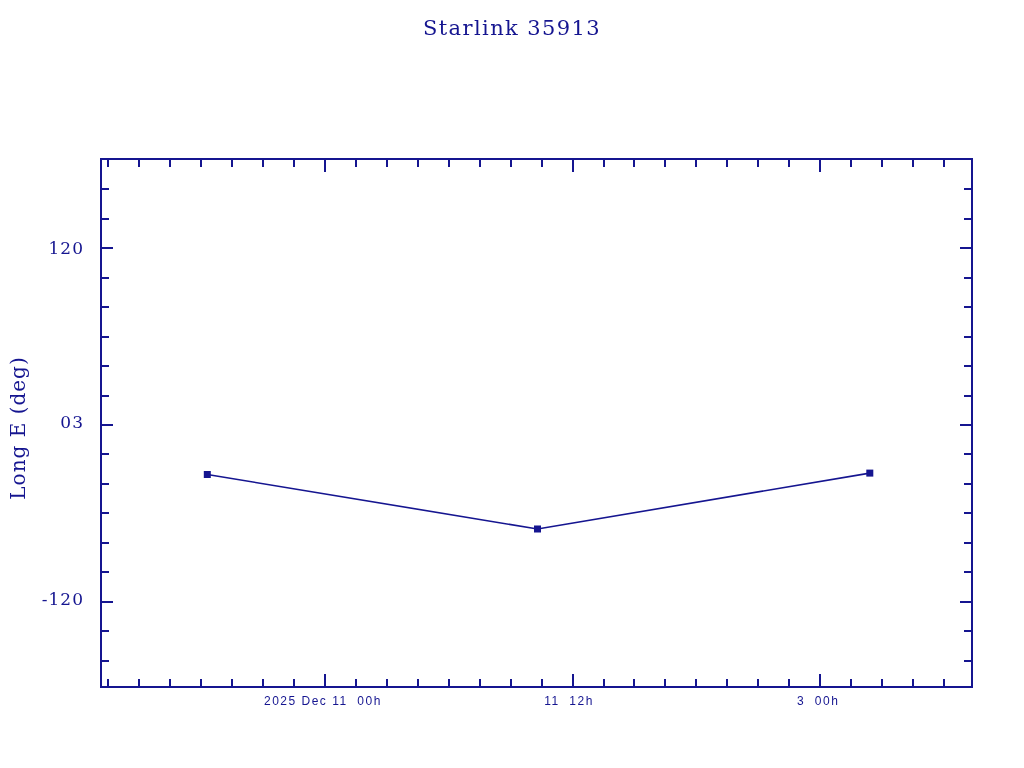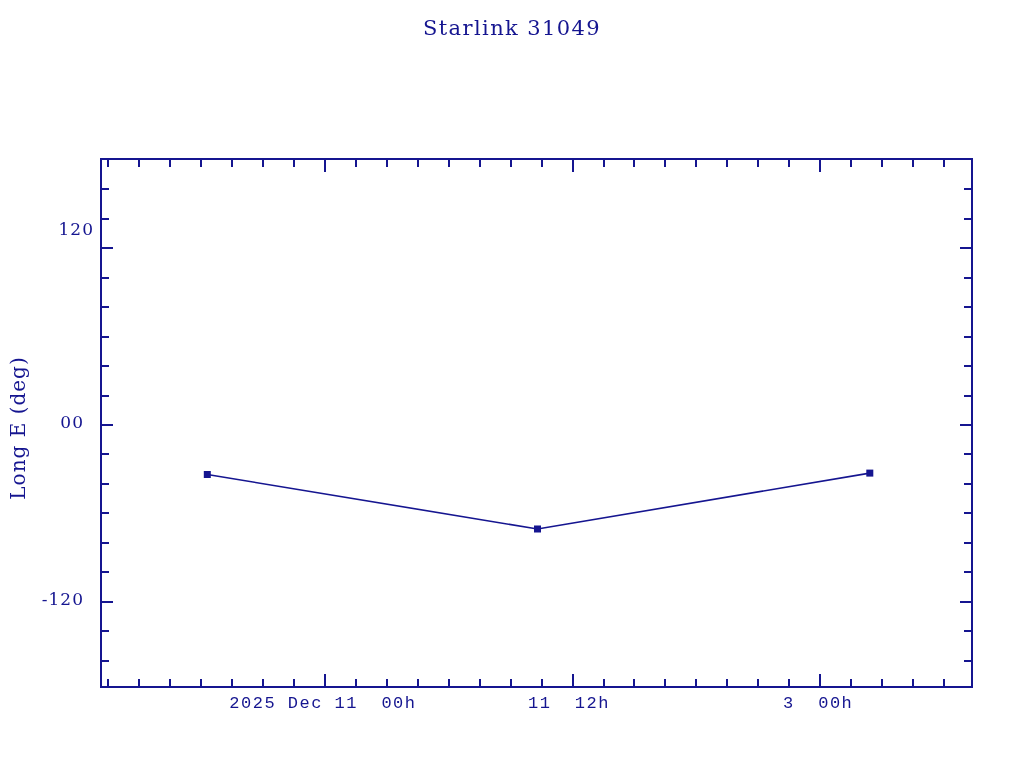--- a/index.html
+++ b/index.html
@@ -74,22 +74,22 @@
     color: #151590;
     font-family: "DejaVu Serif", serif;
     font-size: 17px;
     letter-spacing: 1px;
     white-space: pre;
     text-align: right;
   }
   .xlabel-tick {
     position: absolute;
     color: #151590;
-    font-family: Liberation Mono, monospace;
-    font-size: 17px;
+    font-family: Liberation Sans, sans-serif;
+    font-size: 12px;
     letter-spacing: 1.5px;
     white-space: pre;
     text-align: center;
     transform: translateX(-50%);
   }
 
   
   #x-axis-title {
     position: absolute;
     left: 100px;
@@ -125,21 +125,21 @@
     width: 1024px;
     height: 768px;
     pointer-events: none;
   }
 </style>
 </head>
 <body>
 
 <div id="figure">
 
-  <div id="chart-title">Starlink 31049</div>
+  <div id="chart-title">Starlink 35913</div>
 
   <div id="plot-frame">
     <div id="plot-inner">
         <div class="tick tick-left minor" style="top: 499.556px;"></div>
         <div class="tick tick-right minor" style="top: 499.556px;"></div>
         <div class="tick tick-left minor" style="top: 470.111px;"></div>
         <div class="tick tick-right minor" style="top: 470.111px;"></div>
         <div class="tick tick-left " style="top: 440.667px;"></div>
         <div class="tick tick-right " style="top: 440.667px;"></div>
         <div class="tick tick-left minor" style="top: 411.222px;"></div>
@@ -223,22 +223,22 @@
         <div class="tick tick-bottom minor" style="left: 779.128px;"></div>
         <div class="tick tick-top minor" style="left: 779.128px;"></div>
         <div class="tick tick-bottom minor" style="left: 810.085px;"></div>
         <div class="tick tick-top minor" style="left: 810.085px;"></div>
         <div class="tick tick-bottom minor" style="left: 841.043px;"></div>
         <div class="tick tick-top minor" style="left: 841.043px;"></div>
       </div>
   </div>
 
   <div id="tick-label-layer">
-      <div class="ylabel-tick" style="right: auto; left: 0px; width: 84px; top: 219px; margin-left: 10px;">120</div>
-      <div class="ylabel-tick" style="right: auto; left: 0px; width: 84px; top: 412px;">00</div>
+      <div class="ylabel-tick" style="right: auto; left: 0px; width: 84px; top: 238px;">120</div>
+      <div class="ylabel-tick" style="right: auto; left: 0px; width: 84px; top: 412px;">03</div>
       <div class="ylabel-tick" style="right: auto; left: 0px; width: 84px; top: 588.667px;">-120</div>
       <div class="xlabel-tick" style="left: 322.894px; top: 694px;">2025 Dec 11  00h</div>
       <div class="xlabel-tick" style="left: 569px; top: 694px;">11  12h</div>
       <div class="xlabel-tick" style="left: 818.213px; top: 694px;">3  00h</div>
     </div>
 
   <svg id="data-layer" width="1024" height="768" viewBox="0 0 1024 768">
     <polyline id="series-line" fill="none" stroke="#151590" stroke-width="1.6" points="207.3,474.5 537.5,529.0 869.8,473.1"></polyline>
     <g id="series-markers">
         <rect x="203.8" y="471.0" width="7" height="7" fill="#151590"></rect>

